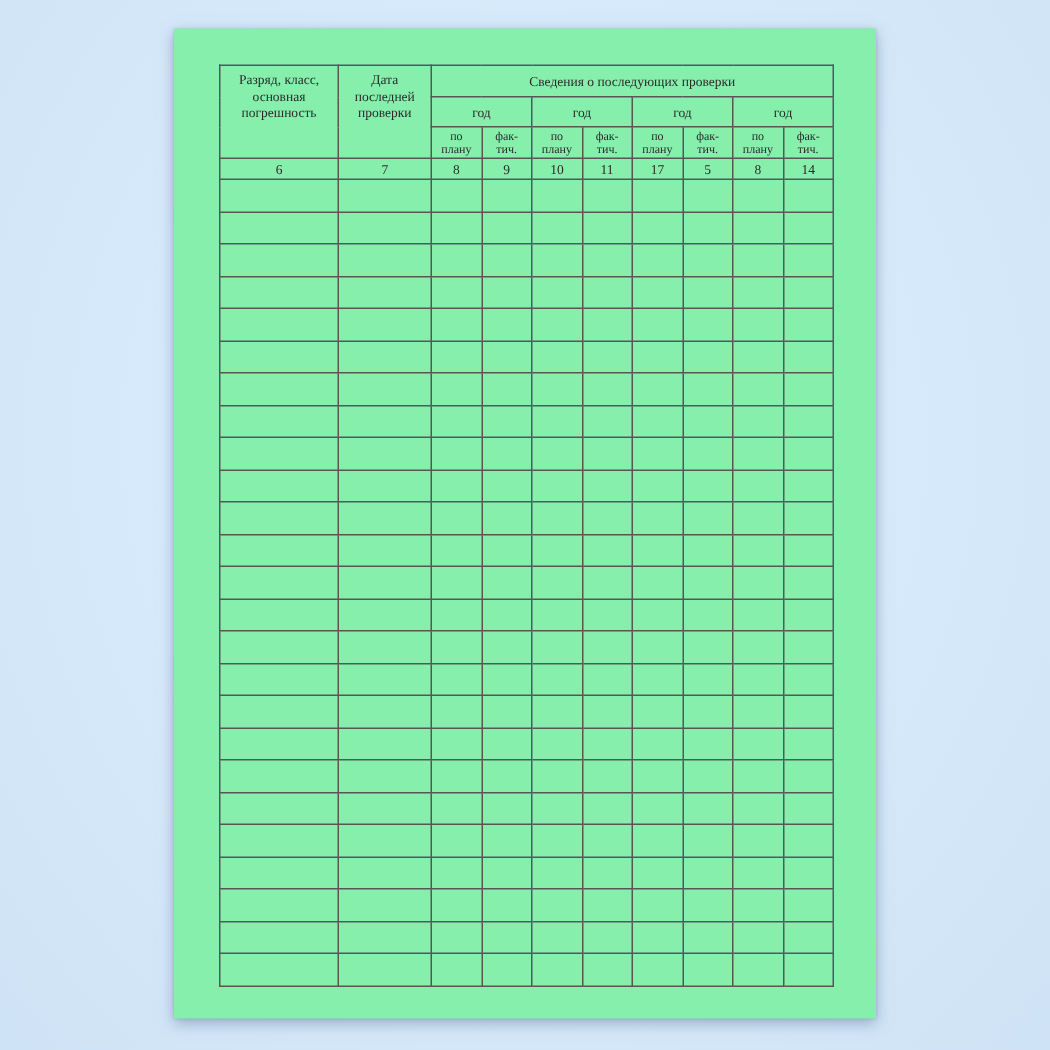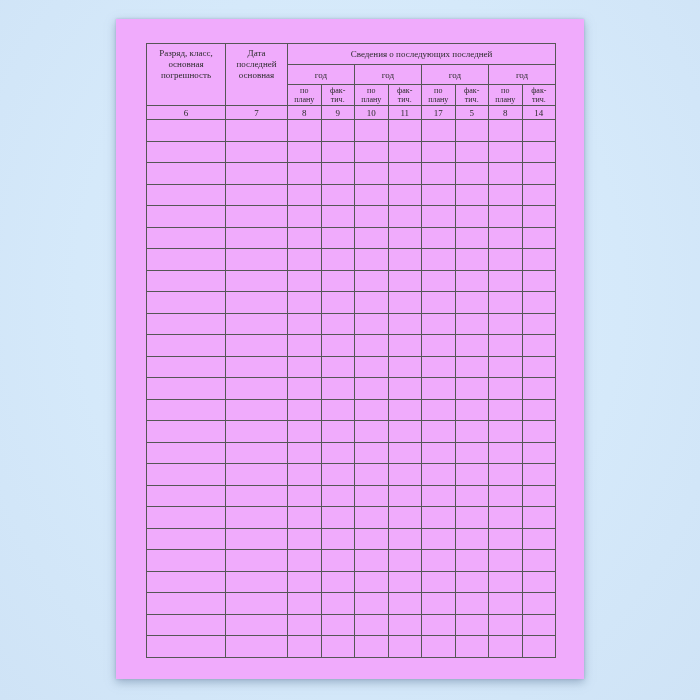--- a/index.html
+++ b/index.html
@@ -7,21 +7,21 @@
     width: 700px; height: 700px;
     background: radial-gradient(ellipse at 50% 42%, #dceefd 0%, #d5e9fa 55%, #cfe3f6 100%);
     font-family: "Liberation Serif", "DejaVu Serif", serif;
     position: relative;
     overflow: hidden;
   }
   .page {
     position: absolute;
     left: 116px; top: 19px;
     width: 468px; height: 660px;
-    background: #f0abfc;
+    background: #86efac;
     box-shadow: 0 3px 9px rgba(108, 134, 164, 0.60), 0 0 2px rgba(125, 148, 175, 0.45);
   }
   table.form {
     position: absolute;
     left: 30px; top: 24px;
     width: 409px;
     border-collapse: collapse;
     table-layout: fixed;
     color: #2b2b2b;
   }
@@ -79,22 +79,22 @@
         <col class="col-n">
         <col class="col-n">
     </colgroup>
     <thead>
       <tr class="hrow1">
         <th class="bighead" rowspan="3"><span class="ml">Разряд, класс,
 основная
 погрешность</span></th>
         <th class="bighead" rowspan="3"><span class="ml">Дата
 последней
-основная</span></th>
-        <th class="spanhead" colspan="8">Сведения о последующих последней</th>
+проверки</span></th>
+        <th class="spanhead" colspan="8">Сведения о последующих проверки</th>
       </tr>
       <tr class="hrow2">
         <th class="godcell" colspan="2">год</th>
         <th class="godcell" colspan="2">год</th>
         <th class="godcell" colspan="2">год</th>
         <th class="godcell" colspan="2">год</th>
       </tr>
       <tr class="hrow3">
         <th class="subhead"><span class="ml">по
 плану</span></th>

